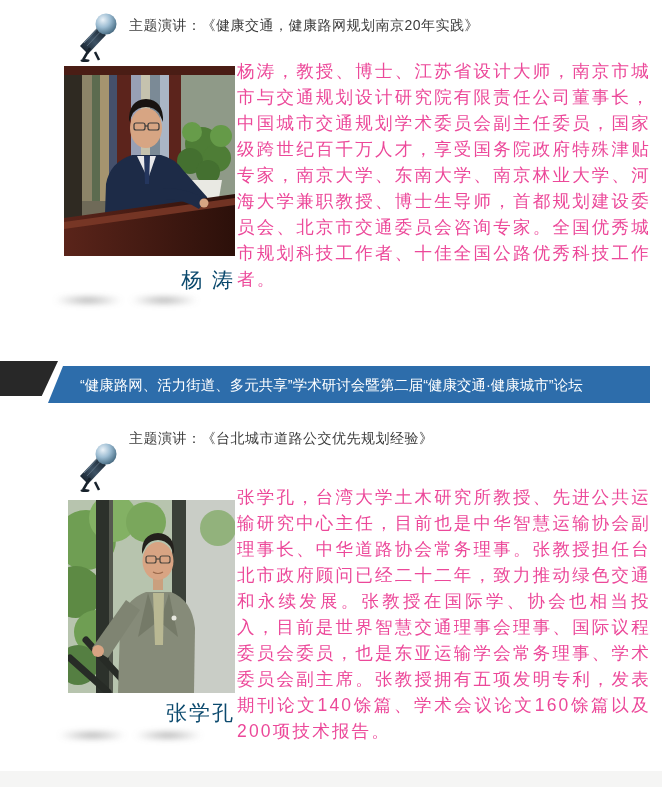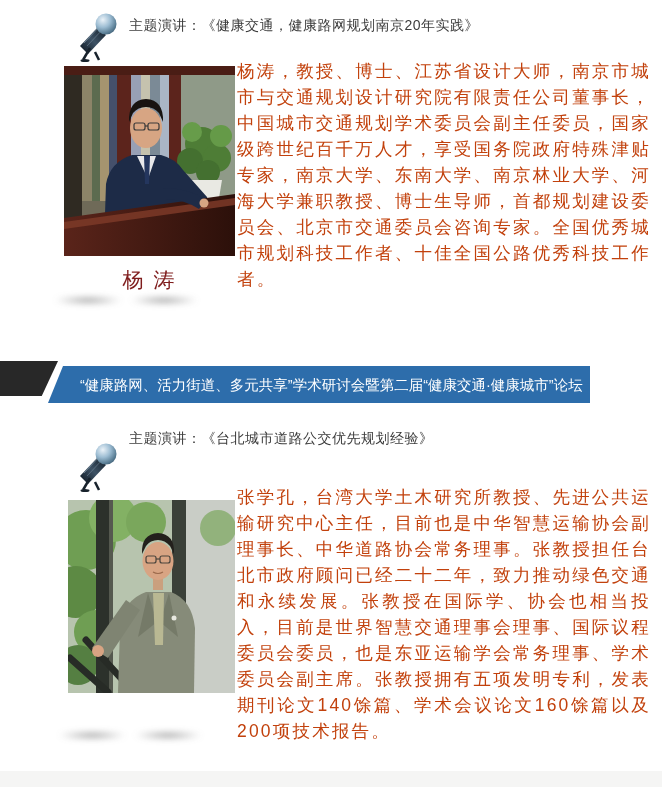--- a/index.html
+++ b/index.html
@@ -20,52 +20,52 @@
   .title1 { top:17px; }
   .title2 { top:430px; }
 
   
   .photo { position:absolute; display:block; }
   .photo1 { left:64px; top:66px; }
   .photo2 { left:68px; top:500px; }
 
   
   .speaker-name {
-    position:absolute; text-align:center;
-    font-size:21px; color:#7f1d1d; letter-spacing:2px;
+    position:absolute; text-align:right;
+    font-size:21px; color:#0c4a6e; letter-spacing:2px;
   }
   .name1 { left:64px; width:171px; top:266px; }
   .name2 { left:68px; width:167px; top:699px; }
 
   
   .curl-shadow {
     position:absolute; width:165px; height:18px; filter:blur(3px);
     background:
       radial-gradient(ellipse 48px 6px at 28% 35%, rgba(70,70,70,0.55), rgba(70,70,70,0) 72%),
       radial-gradient(ellipse 48px 6px at 74% 35%, rgba(70,70,70,0.55), rgba(70,70,70,0) 72%);
   }
   .shadow1 { left:42px; top:294px; }
   .shadow2 { left:46px; top:729px; }
 
   
   .bio {
     position:absolute; left:237px; width:414px;
     font-size:17.5px; line-height:26px; letter-spacing:2.2px;
-    color:#c2410c; text-align:justify; word-break:break-all;
+    color:#ec4899; text-align:justify; word-break:break-all;
   }
   .bio1 { top:58px; }
   .bio2 { top:484px; }
 
   
   .banner-accent {
     position:absolute; left:0; top:361px; width:58px; height:35px;
     clip-path:polygon(0 0, 100% 0, 72% 100%, 0 100%);
   }
   .banner-bar {
-    position:absolute; left:0; top:366px; width:590px; height:37px;
+    position:absolute; left:0; top:366px; width:650px; height:37px;
     clip-path:polygon(63px 0, 100% 0, 100% 100%, 48px 100%);
   }
   .banner-text {
     position:absolute; left:80px; top:0; height:37px; line-height:38px;
     font-size:14.5px; white-space:nowrap;
   }
 
   .footer-strip {
     position:absolute; left:0; top:771px; width:662px; height:16px;
     background:#f5f5f4;
@@ -204,18 +204,19 @@
       <path d="M74 54 Q73 34 90 33 Q107 34 106 54 L102 46 Q97 40 90 40 Q82 40 78 46 Z" fill="#23201c"></path>
       <g stroke="#4a443c" stroke-width="1.2" fill="none">
         <rect x="78" y="56" width="10" height="7" rx="2"></rect>
         <rect x="92" y="56" width="10" height="7" rx="2"></rect>
         <line x1="88" y1="59" x2="92" y2="59"></line>
       </g>
       <path d="M85 72 Q90 75 95 72" stroke="#9c6a4c" stroke-width="1.2" fill="none"></path>
     </g>
   </svg>
 
+  <div class="speaker-name name2">张学孔</div>
   <div class="curl-shadow shadow2"></div>
 
   <div class="bio bio2">张学孔，台湾大学土木研究所教授、先进公共运输研究中心主任，目前也是中华智慧运输协会副理事长、中华道路协会常务理事。张教授担任台北市政府顾问已经二十二年，致力推动绿色交通和永续发展。张教授在国际学、协会也相当投入，目前是世界智慧交通理事会理事、国际议程委员会委员，也是东亚运输学会常务理事、学术委员会副主席。张教授拥有五项发明专利，发表期刊论文140馀篇、学术会议论文160馀篇以及200项技术报告。</div>
 
   <div class="footer-strip"></div>
 </div>
 
 </body></html>

